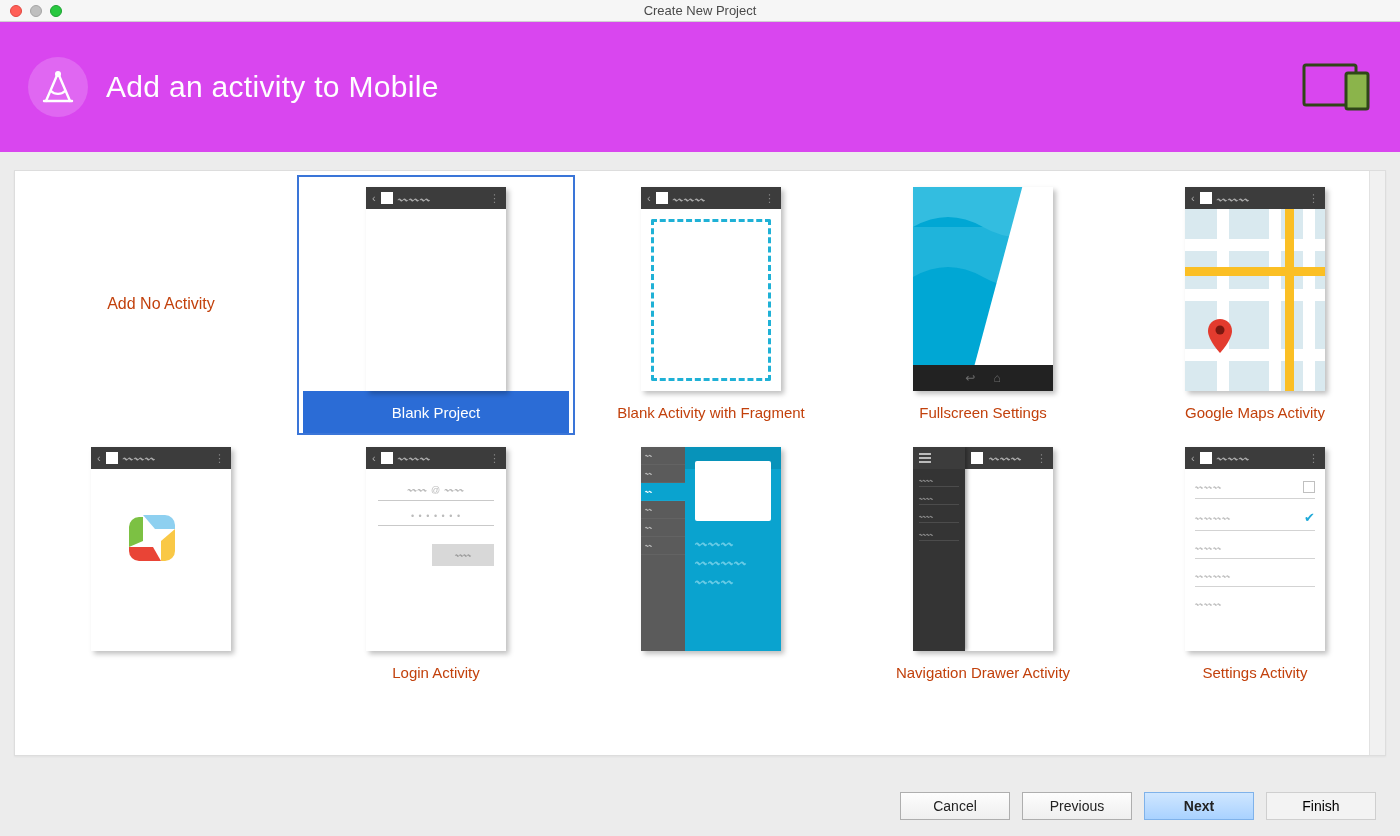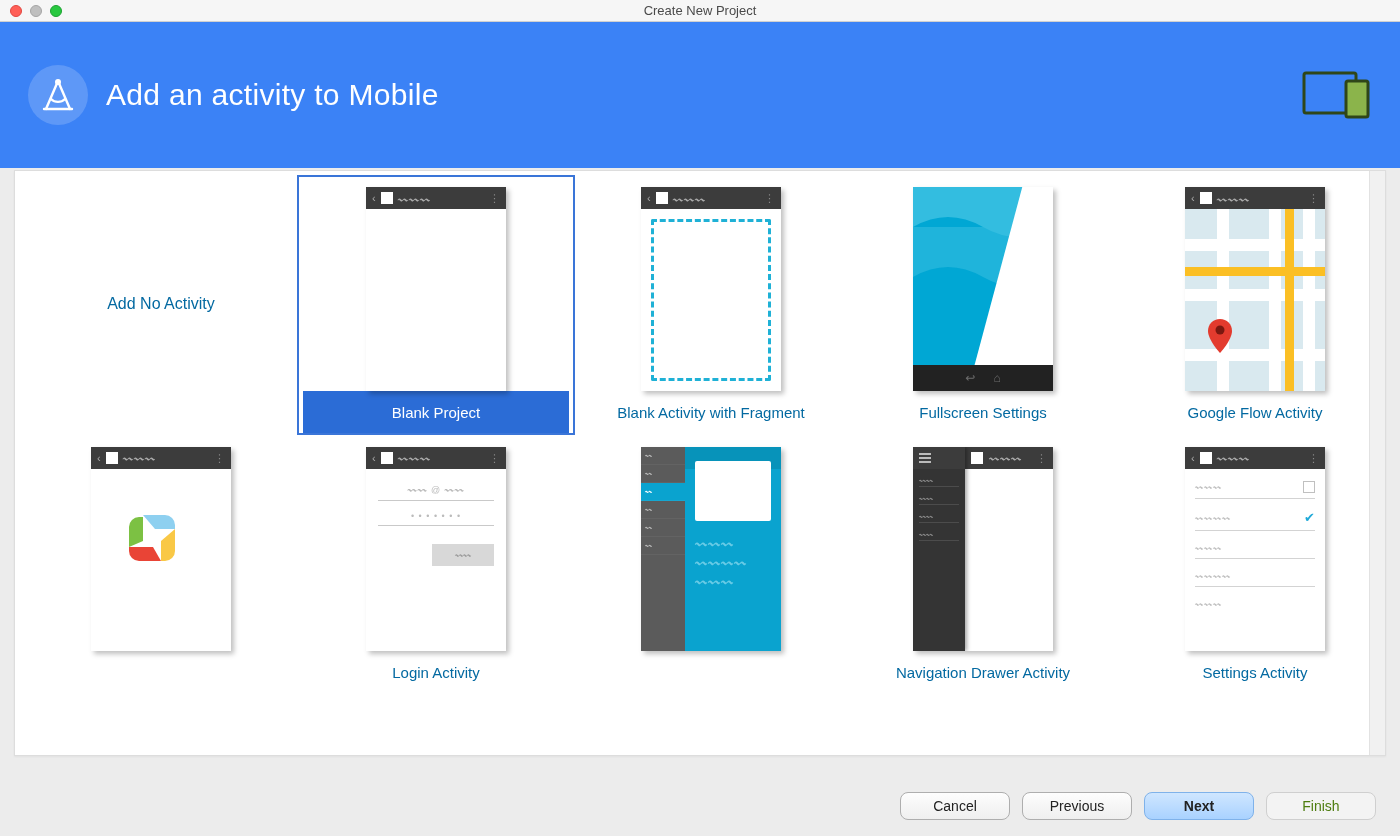--- a/index.html
+++ b/index.html
@@ -8,48 +8,48 @@
   
   .titlebar { height:22px; background:#f6f6f6; border-bottom:1px solid #d0d0d0; display:flex; align-items:center; position:relative; }
   .traffic { display:flex; gap:8px; padding-left:10px; }
   .dot { width:12px; height:12px; border-radius:50%; }
   .dot.red{background:#ff5f57;border:1px solid #e24640;}
   .dot.yel{background:#bfbfbf;border:1px solid #a5a5a5;}
   .dot.grn{background:#28c840;border:1px solid #1da232;}
   .titlebar .wt { position:absolute; left:0; right:0; text-align:center; font-size:13px; color:#4a4a4a; }
 
   
-  .header { height:146px; background:#3b82f6; display:flex; align-items:center; padding:0 28px; position:relative; }
+  .header { height:130px; background:#d946ef; display:flex; align-items:center; padding:0 28px; position:relative; }
   .logo { width:60px; height:60px; background:rgba(255,255,255,.18); border-radius:50%; display:flex; align-items:center; justify-content:center; margin-right:18px;}
   .logo svg{width:40px;height:40px;}
   .heading { color:#fff; font-size:30px; font-weight:400; letter-spacing:.3px;}
   .device-ico{position:absolute; right:28px; top:50%; transform:translateY(-50%);}
   .device-ico svg{width:70px;height:52px;}
 
   
   .panel{ position:absolute; top:170px; left:14px; right:14px; bottom:80px; background:#fff; border:1px solid #ddd; box-shadow:0 1px 2px rgba(0,0,0,.05); display:flex;}
   .scroll{flex:1; overflow-y:auto; padding:4px 10px 20px;}
   .grid{ display:grid; grid-template-columns:repeat(5,1fr); gap:0 0; }
   .cell{ border:2px solid transparent; display:flex; flex-direction:column; align-items:center; padding:10px 4px 0; cursor:pointer;}
   .cell.selected{ border-color:#3a75d8;}
   .preview{ width:140px; height:204px; background:#fff; box-shadow:3px 3px 5px rgba(0,0,0,.25); position:relative; overflow:hidden;}
-  .label{ font-size:15px; color:#0369a1; text-align:center; padding:12px 4px 10px; line-height:1.3;}
+  .label{ font-size:15px; color:#c2410c; text-align:center; padding:12px 4px 10px; line-height:1.3;}
   .cell.selected .label{ background:#2b6cd6; color:#fff; width:266px;}
   .cell:not(.selected) .label{ width:260px;}
   .nopreview { justify-content:center;}
   .nopreview .label{padding-top:0; font-size:16px;}
 
   
   .scrollbar{ width:16px; background:#f1f1f1; border-left:1px solid #e2e2e2;}
 
   
   .footer{ position:absolute; bottom:16px; right:24px; display:flex; gap:12px;}
-  .btn{ min-width:110px; height:28px; padding:0 18px; font-size:14px; border:1px solid #aeaeae; border-radius:8px; background:linear-gradient(#fdfdfd,#efefef); color:#222; cursor:pointer; display:flex; align-items:center; justify-content:center;}
+  .btn{ min-width:110px; height:28px; padding:0 18px; font-size:14px; border:1px solid #aeaeae; border-radius:0; background:linear-gradient(#fdfdfd,#efefef); color:#222; cursor:pointer; display:flex; align-items:center; justify-content:center;}
   .btn.primary{ background:linear-gradient(#cfe6ff,#a9d2ff); border-color:#7fb2ea; font-weight:600;}
-  .btn.disabled{ color:#4d7c0f; background:#f3f3f3; border-color:#cfcfcf; cursor:default;}
+  .btn.disabled{ color:#000000; background:#f3f3f3; border-color:#cfcfcf; cursor:default;}
 
   
   .pv-bar{height:22px;background:#3c3c3c;display:flex;align-items:center;padding:0 6px;gap:5px;}
   .pv-back{color:#aaa;font-size:11px;}
   .pv-sq{width:12px;height:12px;background:#fff;}
   .pv-wave{flex:1;color:#aaa;font-size:10px;letter-spacing:1px;}
   .pv-more{color:#888;font-size:11px;line-height:8px;}
   .pv-body{position:absolute;top:22px;left:0;right:0;bottom:0;}
 
   .dashed{border:3px dashed #1fb1d6;position:absolute;inset:10px;border-radius:2px;}
@@ -207,21 +207,21 @@
               <div class="map-road-v" style="left:84px"></div>
               <div class="map-road-v" style="left:118px"></div>
     <div class="map-hl" style="top:58px"></div>
               <div class="map-hl-v" style="left:100px"></div>
     <svg class="pin" width="26" height="34" viewBox="0 0 26 34">
                 <path d="M13 0C6 0 1 5 1 12c0 9 12 22 12 22s12-13 12-22C25 5 20 0 13 0z" fill="#e33b2e"></path>
                 <circle cx="13" cy="11" r="4.5" fill="#7a1810"></circle>
               </svg>
             </div>
           </div>
-       <div class="label">Google Flow Activity</div>
+       <div class="label">Google Maps Activity</div>
         </div>
         <div class="cell">
           <div class="preview">
             <div class="pv-bar">
               <span class="pv-back">‹</span>
               <span class="pv-sq"></span>
               <span class="pv-wave">〰〰〰</span>
               <div class="pv-more">⋮</div>
             </div>
             <div class="pv-body ps-body">

